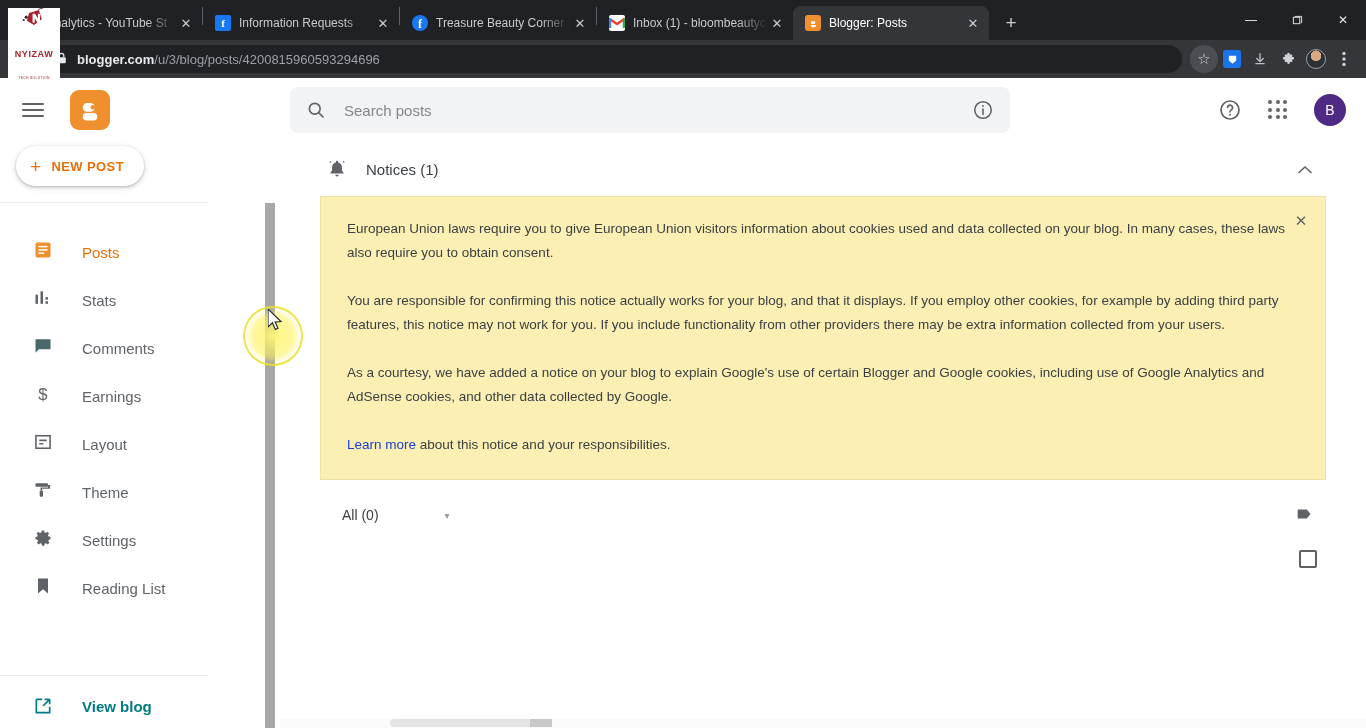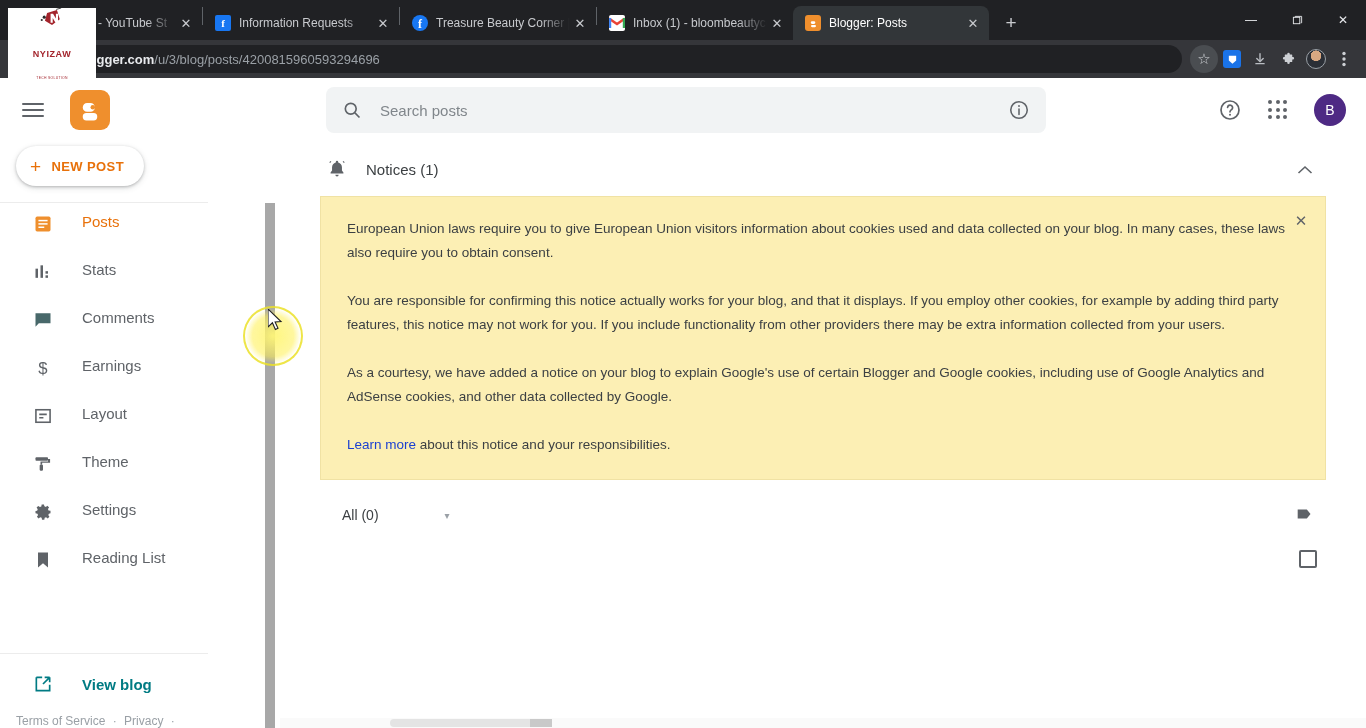--- a/index.html
+++ b/index.html
@@ -122,21 +122,21 @@
     display: inline-flex; align-items: center; gap: 10px;
     height: 40px; padding: 0 20px 0 14px;
     border-radius: 20px; background: #fff;
     box-shadow: 0 1px 3px rgba(60,64,67,.30), 0 2px 6px rgba(60,64,67,.15);
     color: #e8710a; font-size: 13px; font-weight: bold; letter-spacing: .4px;
   }
   .np-plus { font-size: 19px; font-weight: normal; line-height: 1; }
   .sb-divider { height: 1px; background: #ececec; margin: 0 0 10px 0; width: 208px; }
   .nav { flex: 1 1 auto; }
   .nav-item {
-    height: 48px; display: flex; align-items: flex-start;
+    height: 48px; display: flex; align-items: flex-end;
     padding-left: 32px; gap: 28px;
     color: #5f6368; font-size: 15px;
   }
   .nav-item.active { color: #e8710a; }
   .nav-icon { width: 22px; height: 22px; flex:0 0 22px; display:flex; align-items:center; justify-content:center; }
   .sb-foot-divider { height: 1px; background: #ececec; width: 208px; margin-bottom: 8px; }
   .view-blog {
     height: 44px; display: flex; align-items: center;
     padding-left: 32px; gap: 28px;
     color: #007b83; font-size: 15px; font-weight: bold;
@@ -167,21 +167,21 @@
     position: absolute; left: 268px; top: 231px;
     width: 16px; height: 24px; pointer-events: none;
   }
 
   
   .main { flex: 1 1 auto; height: 650px; position: relative; background: #fff; overflow: hidden; }
   .appbar { height: 64px; display: flex; align-items: center; padding: 0 20px 0 10px; }
   .search-box {
     flex: 0 0 720px; height: 46px; background: #f1f3f4;
     border-radius: 8px; display: flex; align-items: center;
-    padding: 0 16px; gap: 16px; margin-left: 36px;
+    padding: 0 16px; gap: 16px;
   }
   .search-icon-c { width: 22px; height: 22px; color: #5f6368; display:flex; align-items:center; }
   .search-input {
     flex: 1 1 auto; border: none; background: transparent; outline: none;
     font-size: 15px; color: #202124; font-family: "Liberation Sans", sans-serif;
   }
   .search-input::placeholder { color: #80868b; }
   .info-icon { width: 22px; height: 22px; color: #5f6368; }
   .appbar-right { margin-left: auto; display: flex; align-items: center; gap: 26px; }
   .help-icon { width: 24px; height: 24px; color: #5f6368; }
@@ -243,21 +243,21 @@
     background: #e4e4e4; border-radius: 4px;
   }
   .h-scroll-thumb2 {
     position: absolute; left: 250px; bottom: 1px; width: 22px; height: 8px;
     background: #c9c9c9; border-radius: 0;
   }
 
   
   .overlay-logo {
     position: absolute; left: 8px; top: 8px;
-    width: 88px; height: 72px; background: #ffffff;
+    width: 52px; height: 72px; background: #ffffff;
     display: flex; flex-direction: column;
     align-items: center; justify-content: center;
     z-index: 50;
     gap: 16px;
   }
   .ol-mark { width: 30px; height: 26px; }
   .ol-text {
     font-size: 9px; font-weight: bold; color: #a3242c;
     letter-spacing: .6px; margin-top: 1px;
   }
@@ -511,26 +511,20 @@
       <div class="view-blog">
         <span class="nav-icon">
           <svg width="20" height="20" viewBox="0 0 24 24" fill="none" stroke="#007b83" stroke-width="2">
               <path d="M4 4h7M4 4v16h16v-7"></path>
               <path d="M20 4h-6M20 4v6M20 4l-8 8"></path>
             </svg>
         </span>
         <span>View blog</span>
       </div>
 
-      <div class="legal">
-        <span>Terms of Service</span>
-        <span>·</span>
-        <span>Privacy</span>
-        <span>·</span>
-      </div>
 
       <div class="sb-scroll-track">
         <div class="sb-scroll-thumb"></div>
       </div>
     </div>
 
     <div class="main">
 
       <div class="appbar">
         <div class="search-box">

